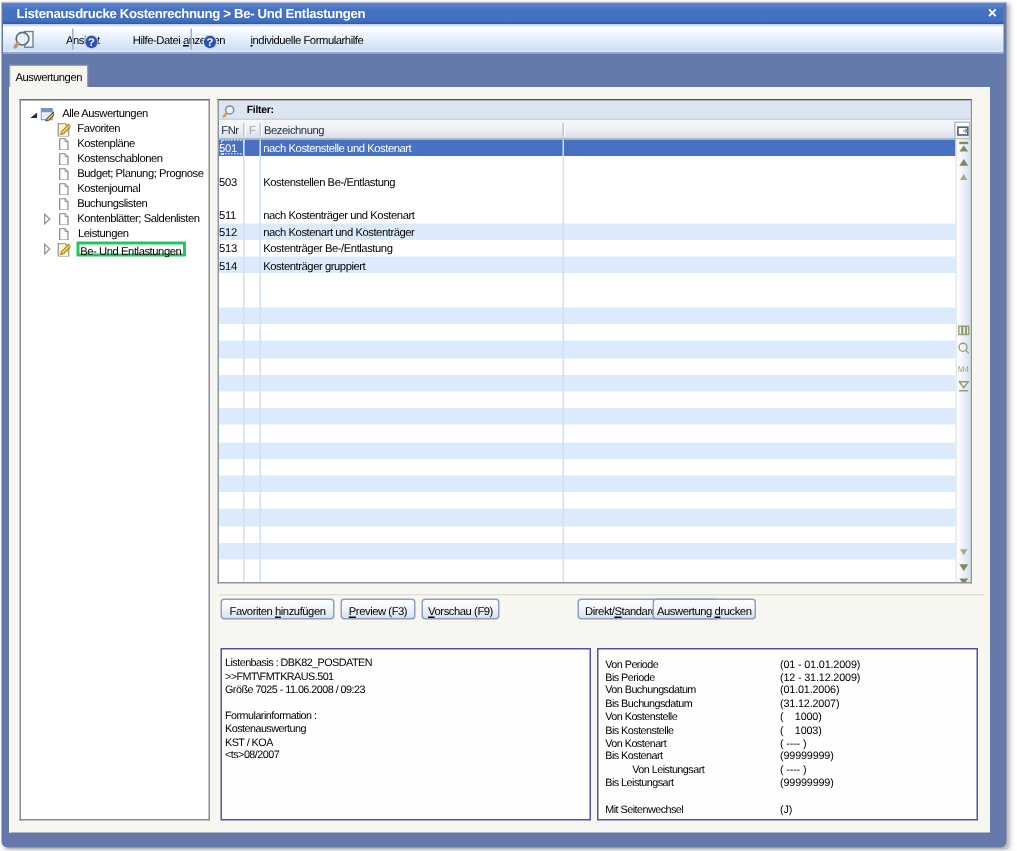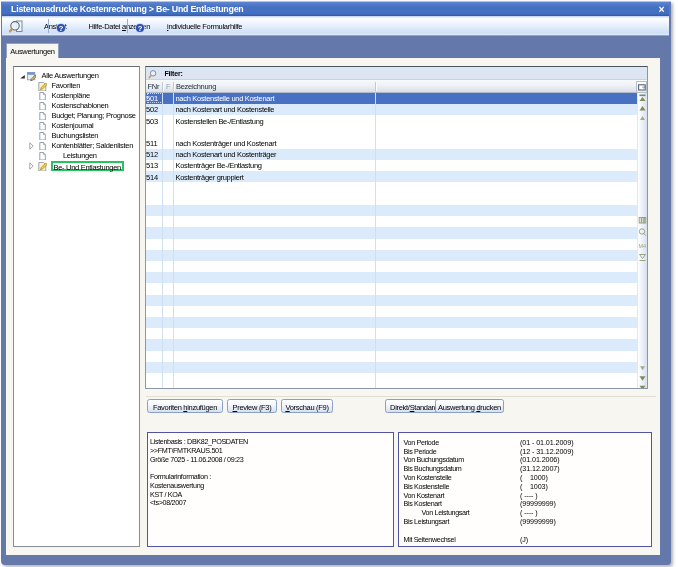--- a/index.html
+++ b/index.html
@@ -133,21 +133,21 @@
  <path d="M4.4 0.5 L4.4 2.4 L6.3 2.4" fill="#dfe7ee" stroke="#7c8a97" stroke-width="0.6"></path>
 </svg>
 <svg class="abs" style="left:29px; top:142.4px;" width="5" height="8" viewBox="0 0 5 8">
  <path d="M0.8 0.8 L4.2 4 L0.8 7.2 Z" fill="#ffffff" stroke="#9a9a9a" stroke-width="0.9"></path>
 </svg>
 <div class="trow" style="left:51.5px; top:141.4px;">Kontenblätter; Saldenlisten</div>
 <svg class="abs" style="left:38.8px; top:151.6px;" width="7" height="8.5" viewBox="0 0 7 8.5">
  <path d="M0.8 0.5 H4.4 L6.3 2.4 V8 H0.8 Z" fill="#ffffff" stroke="#7c8a97" stroke-width="0.8"></path>
  <path d="M4.4 0.5 L4.4 2.4 L6.3 2.4" fill="#dfe7ee" stroke="#7c8a97" stroke-width="0.6"></path>
 </svg>
-<div class="trow" style="left:63px; top:151.4px;">Leistungen</div>
+<div class="trow" style="left:52px; top:151.4px;">Leistungen</div>
 <svg class="abs" style="left:37.8px; top:161.6px;" width="9" height="9.5" viewBox="0 0 9 9.5">
  <path d="M0.8 0.5 H5.6 L7.8 2.7 V9 H0.8 Z" fill="#fcf4cf" stroke="#8a8f96" stroke-width="0.8"></path>
  <path d="M7.8 0.9 L3.2 5.5 L2.4 7.8 L4.6 7.0 L9 2.6 Z" fill="#f0cd4e" stroke="#9d8626" stroke-width="0.7"></path>
 </svg>
 <svg class="abs" style="left:29px; top:162.4px;" width="5" height="8" viewBox="0 0 5 8">
  <path d="M0.8 0.8 L4.2 4 L0.8 7.2 Z" fill="#ffffff" stroke="#9a9a9a" stroke-width="0.9"></path>
 </svg>
 <div class="trow" style="left:50.5px; top:160.9px; border:2px solid #22c55e; background:#fff; padding:0 1px;">Be- Und Entlastungen</div>
 <div id="tablepanel">
 <div id="filterbar">
@@ -171,24 +171,20 @@
  <path d="M4.2 3.2 L6.6 3.2 M5.6 1.8 L6.9 3.2 L5.6 4.6" fill="none" stroke="#7a848e" stroke-width="0.8"></path>
 </svg>
     </div>
 <div id="tbody">
 <div class="row rsel" style="top:0.0px;">
 <div style="position:absolute; left:0.5px; top:0.5px; width:16px; height:10.2px; border:1px dotted #c8d4ea;"></div>
 <div style="position:absolute; left:16px; top:0; width:1px; height:11.2px; background:#6f8fd0;"></div>
 <div style="position:absolute; left:26.5px; top:0; width:1px; height:11.2px; background:#6f8fd0;"></div>
 <span class="rnum" style="color:#fff;">501</span>
         <span class="rtxt" style="color:#fff;">nach Kostenstelle und Kostenart</span>
-</div>
-<div class="row rb" style="top:11.2px;">
-<span class="rnum">502</span>
-        <span class="rtxt">nach Kostenart und Kostenstelle</span>
 </div>
 <div class="row" style="top:22.4px;">
 <span class="rnum">503</span>
         <span class="rtxt">Kostenstellen Be-/Entlastung</span>
 </div>
 <div class="row" style="top:44.8px;">
 <span class="rnum">511</span>
         <span class="rtxt">nach Kostenträger und Kostenart</span>
 </div>
 <div class="row rb" style="top:56.0px;">

